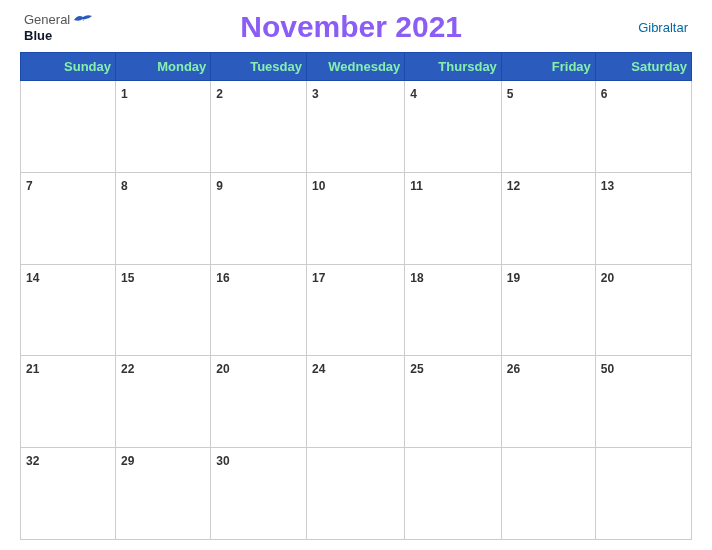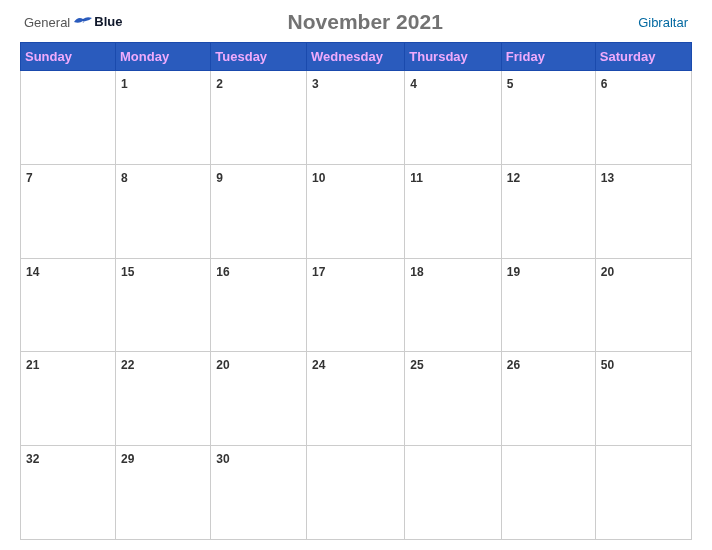--- a/index.html
+++ b/index.html
@@ -16,20 +16,21 @@
     .header {
       width: 100%;
       display: flex;
       justify-content: space-between;
       align-items: center;
       margin-bottom: 8px;
       padding: 0 4px;
     }
     .logo {
       display: flex;
+      flex-direction: column;
       align-items: flex-start;
     }
     .logo-general {
       font-size: 13px;
       color: #555;
       font-weight: normal;
     }
     .logo-blue {
       font-size: 13px;
       color: #0f172a;
@@ -39,44 +40,44 @@
       display: inline-block;
       width: 22px;
       height: 16px;
       margin-left: 2px;
     }
     .logo-top {
       display: flex;
       align-items: center;
     }
     .calendar-title {
-      font-size: 21px;
+      font-size: 30px;
       font-weight: bold;
-      color: #737373;
+      color: #8b5cf6;
       text-align: center;
       flex: 1;
     }
     .country {
       font-size: 13px;
       color: #0369a1;
       text-align: right;
       min-width: 80px;
     }
     .calendar {
       width: 100%;
       border-collapse: collapse;
       flex: 1;
     }
     .calendar th {
       background-color: #2a5bbd;
-      color: #f0abfc;
+      color: #86efac;
       font-size: 13px;
       font-weight: 600;
       padding: 6px 4px;
-      text-align: left;
+      text-align: right;
       border: 1px solid #1a4aad;
       margin-left: 28px;
     }
     .calendar td {
       border: 1px solid #ccc;
       vertical-align: top;
       padding: 3px 5px;
       width: 101px;
       height: 72px;
       background: #fff;

